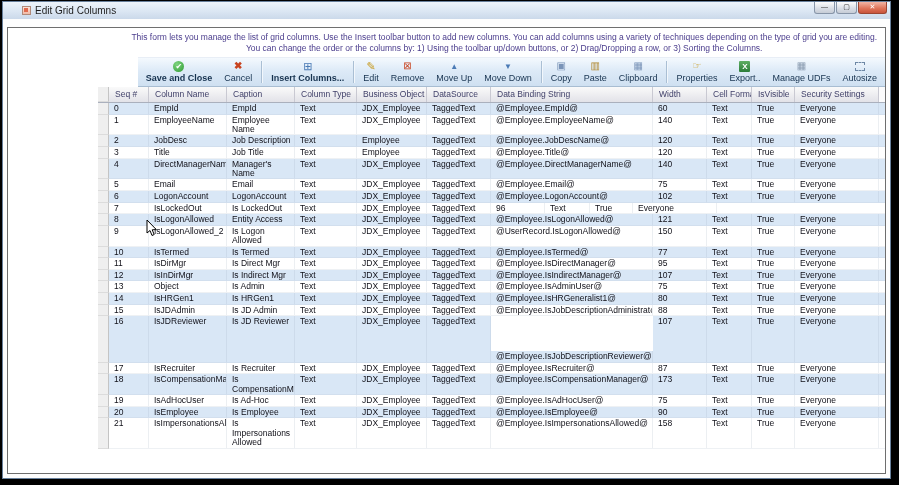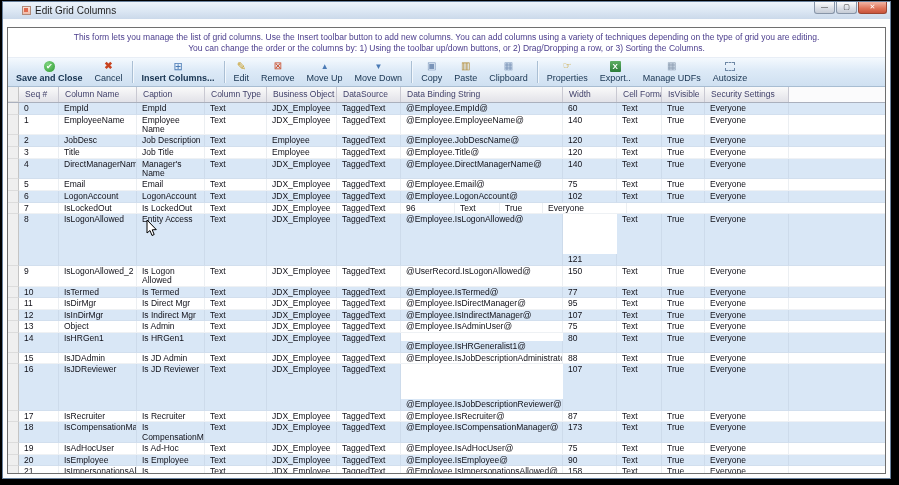--- a/index.html
+++ b/index.html
@@ -20,21 +20,21 @@
   .win-btn{width:21px;height:12px;margin-left:1px;border:1px solid #8795a8;border-top:none;
            border-radius:0 0 3px 3px;box-sizing:border-box;
            background:linear-gradient(#fdfdfd,#d8dde5 60%,#c6ccd6);
            font-size:7px;line-height:10px;text-align:center;color:#333;}
   .win-btn.close{width:29px;background:linear-gradient(#f2b5a4,#de7257 60%,#c8543c);color:#fff;
                  border-color:#9c4632;}
 
   
   .client{position:absolute;left:0;top:17px;right:0;bottom:0;background:#fdfdfd;padding:8px 4px 4px 4px;box-sizing:border-box;}
   .panel{border:1px solid #6e6e6e;background:#fff;height:100%;box-sizing:border-box;
-         display:flex;flex-direction:column;overflow:hidden;}
+         display:flex;flex-direction:column;overflow:hidden;align-items:flex-end;}
 
   .instructions{padding:4px 8px 3px 8px;text-align:center;color:#4a3c8c;font-size:8.5px;line-height:11px;background:#fff;}
 
   
   .toolbar{display:flex;align-items:stretch;padding:1px 2px;
            background:linear-gradient(#f4f9fe,#ddeaf7 45%,#cfe0f1);
            border-top:1px solid #e8eef6;border-bottom:1px solid #a8bdd2;height:26px;flex:0 0 auto;}
   .tb-btn{display:flex;flex-direction:column;align-items:center;justify-content:flex-start;
           padding:1px 6px 0 6px;border-radius:2px;cursor:default;}
   .tb-label{font-size:9px;color:#16324f;line-height:11px;white-space:nowrap;}
@@ -296,21 +296,21 @@
             </div>
             <div class="grid-row alt">
               <div class="ind"></div>
               <div class="gcell" style="flex: 0 0 40px;">8</div>
               <div class="gcell" style="flex: 0 0 78px;">IsLogonAllowed</div>
               <div class="gcell cap" style="flex: 0 0 68px;">Entity Access</div>
               <div class="gcell" style="flex: 0 0 62px;">Text</div>
               <div class="gcell" style="flex: 0 0 70px;">JDX_Employee</div>
               <div class="gcell" style="flex: 0 0 64px;">TaggedText</div>
               <div class="gcell" style="flex: 0 0 162px;">@Employee.IsLogonAllowed@</div>
-              <div class="gcell" style="flex: 0 0 54px; margin-top: 40px;">121</div>
+              <div class="gcell" style="flex: 0 0 54px;">121</div>
               <div class="gcell" style="flex: 0 0 45px;">Text</div>
               <div class="gcell" style="flex: 0 0 43px;">True</div>
               <div class="gcell" style="flex: 0 0 84px;">Everyone</div>
               <div class="gcell fill"></div>
             </div>
             <div class="grid-row">
               <div class="ind"></div>
               <div class="gcell" style="flex: 0 0 40px;">9</div>
               <div class="gcell" style="flex: 0 0 78px;">IsLogonAllowed_2</div>
               <div class="gcell cap" style="flex: 0 0 68px;">Is Logon Allowed</div>
@@ -385,21 +385,21 @@
               <div class="gcell fill"></div>
             </div>
             <div class="grid-row alt">
               <div class="ind"></div>
               <div class="gcell" style="flex: 0 0 40px;">14</div>
               <div class="gcell" style="flex: 0 0 78px;">IsHRGen1</div>
               <div class="gcell cap" style="flex: 0 0 68px;">Is HRGen1</div>
               <div class="gcell" style="flex: 0 0 62px;">Text</div>
               <div class="gcell" style="flex: 0 0 70px;">JDX_Employee</div>
               <div class="gcell" style="flex: 0 0 64px;">TaggedText</div>
-              <div class="gcell" style="flex: 0 0 162px; margin-top: 8px;">@Employee.IsHRGeneralist1@</div>
+              <div class="gcell" style="flex: 0 0 162px;">@Employee.IsHRGeneralist1@</div>
               <div class="gcell" style="flex: 0 0 54px;">80</div>
               <div class="gcell" style="flex: 0 0 45px;">Text</div>
               <div class="gcell" style="flex: 0 0 43px;">True</div>
               <div class="gcell" style="flex: 0 0 84px;">Everyone</div>
               <div class="gcell fill"></div>
             </div>
             <div class="grid-row">
               <div class="ind"></div>
               <div class="gcell" style="flex: 0 0 40px;">15</div>
               <div class="gcell" style="flex: 0 0 78px;">IsJDAdmin</div>

